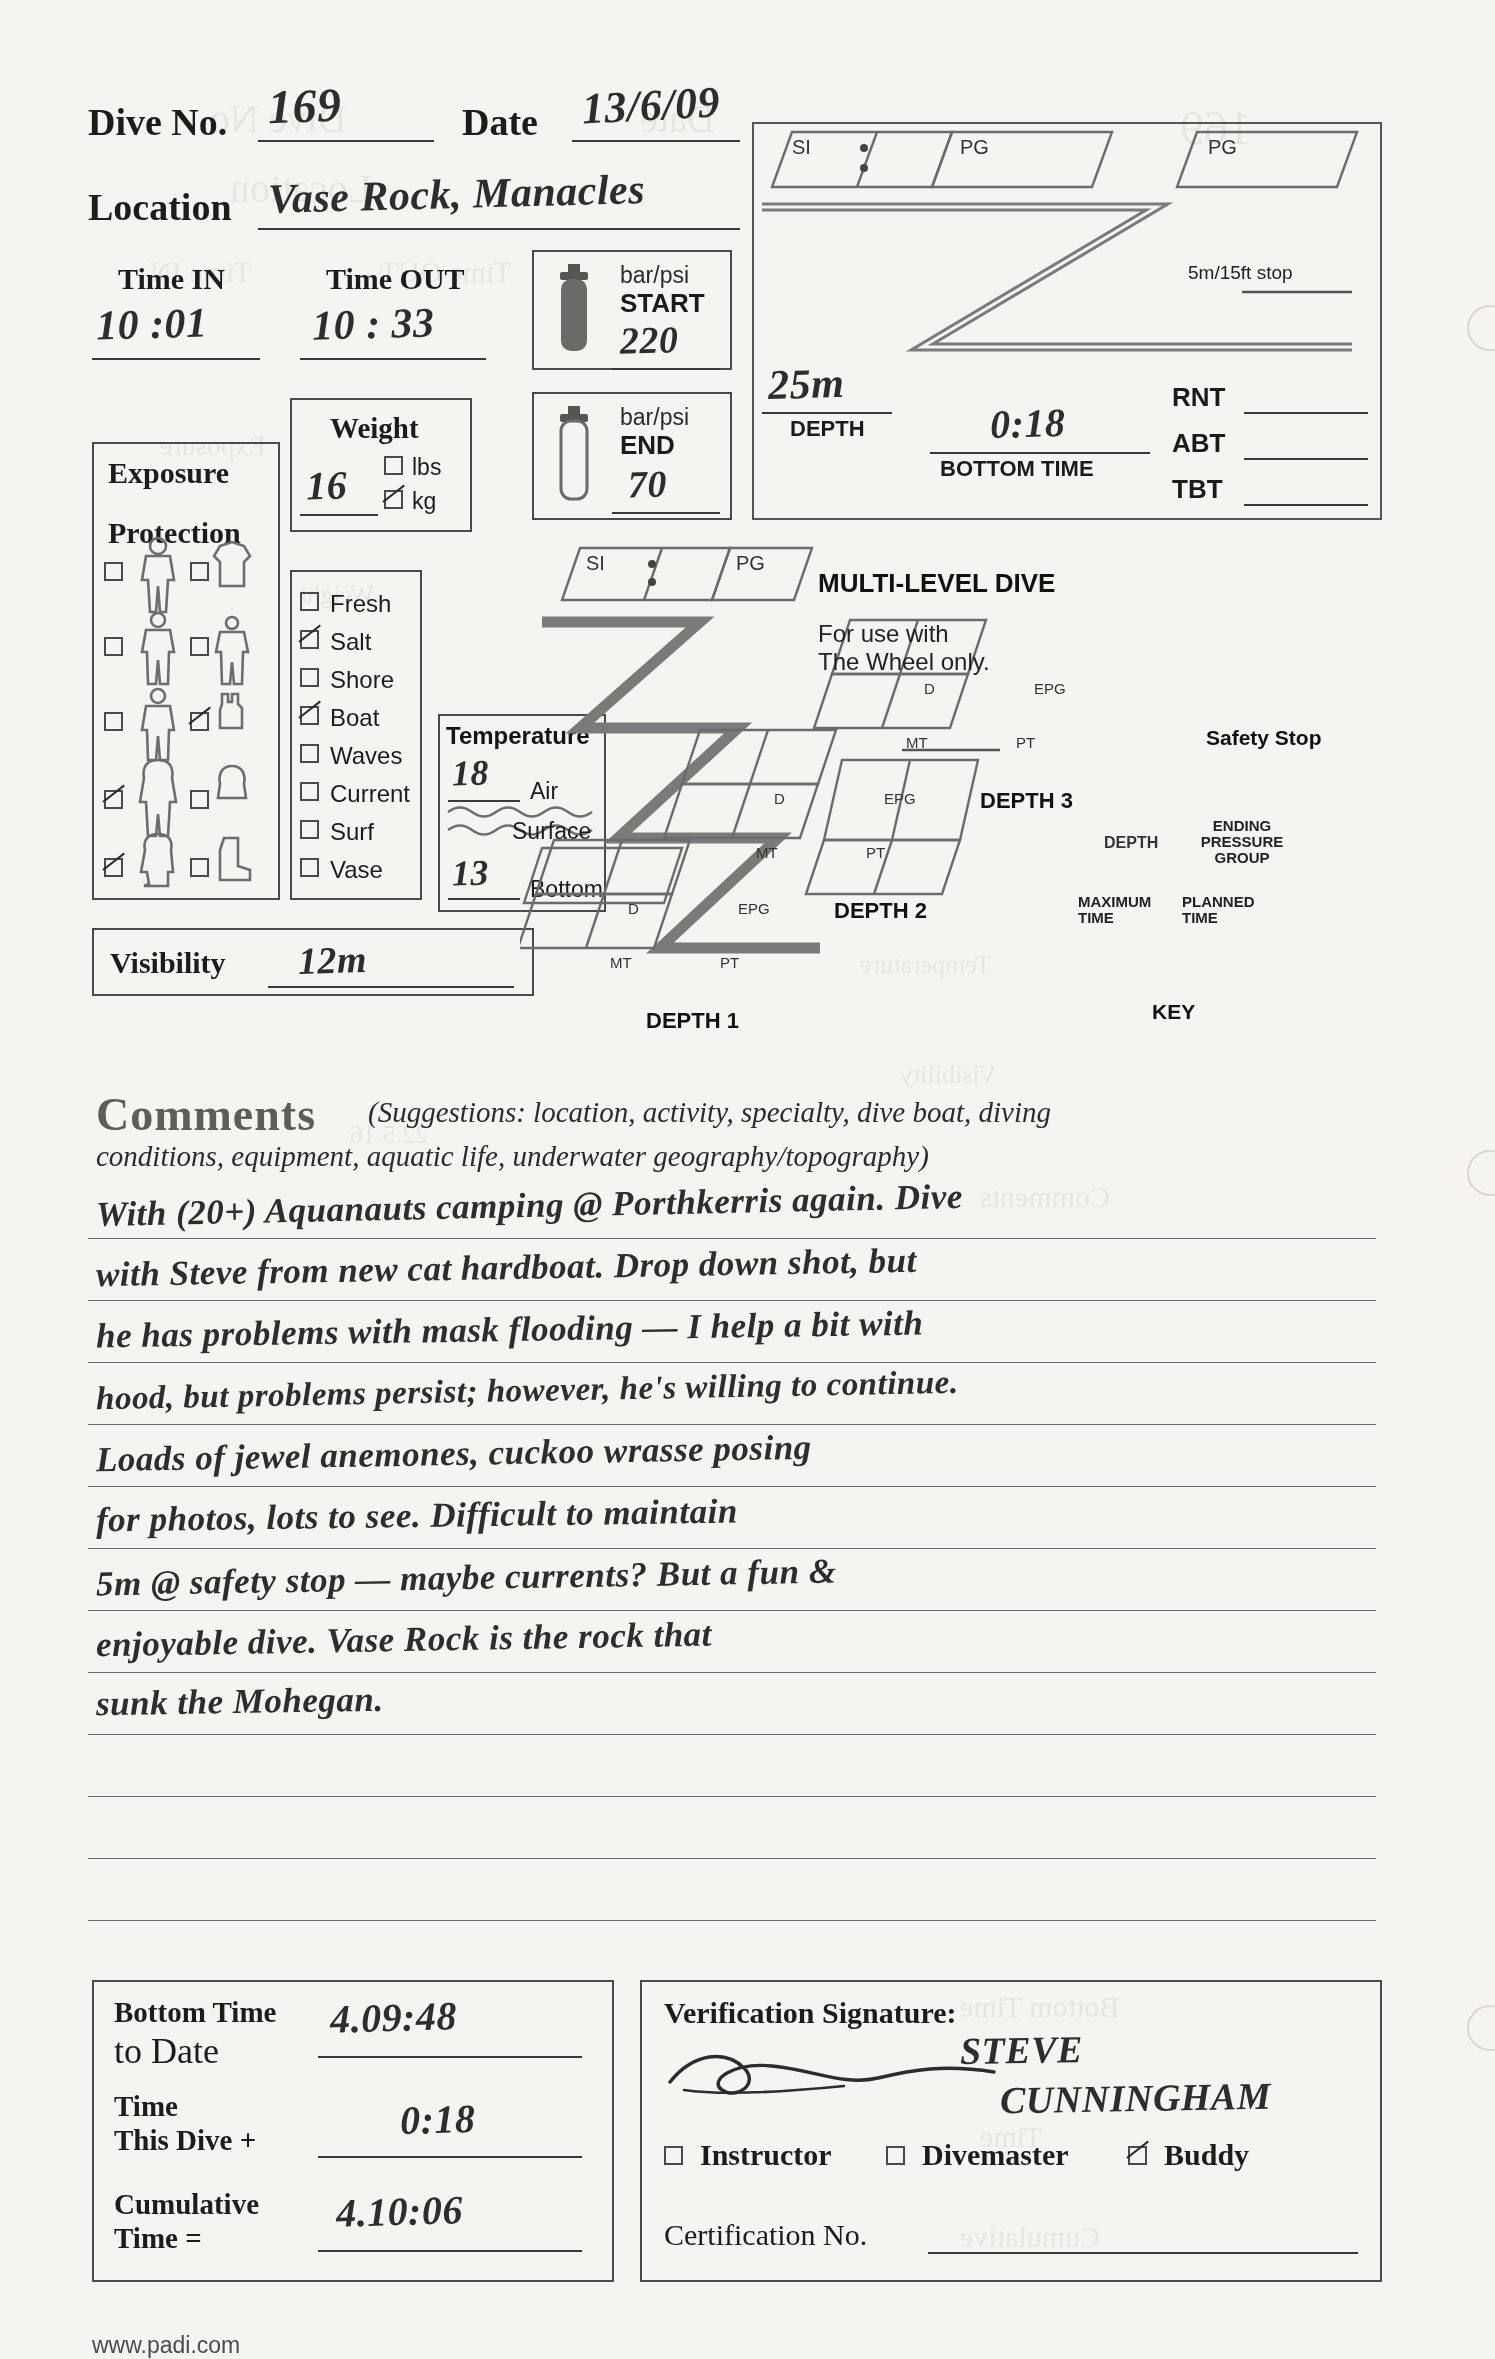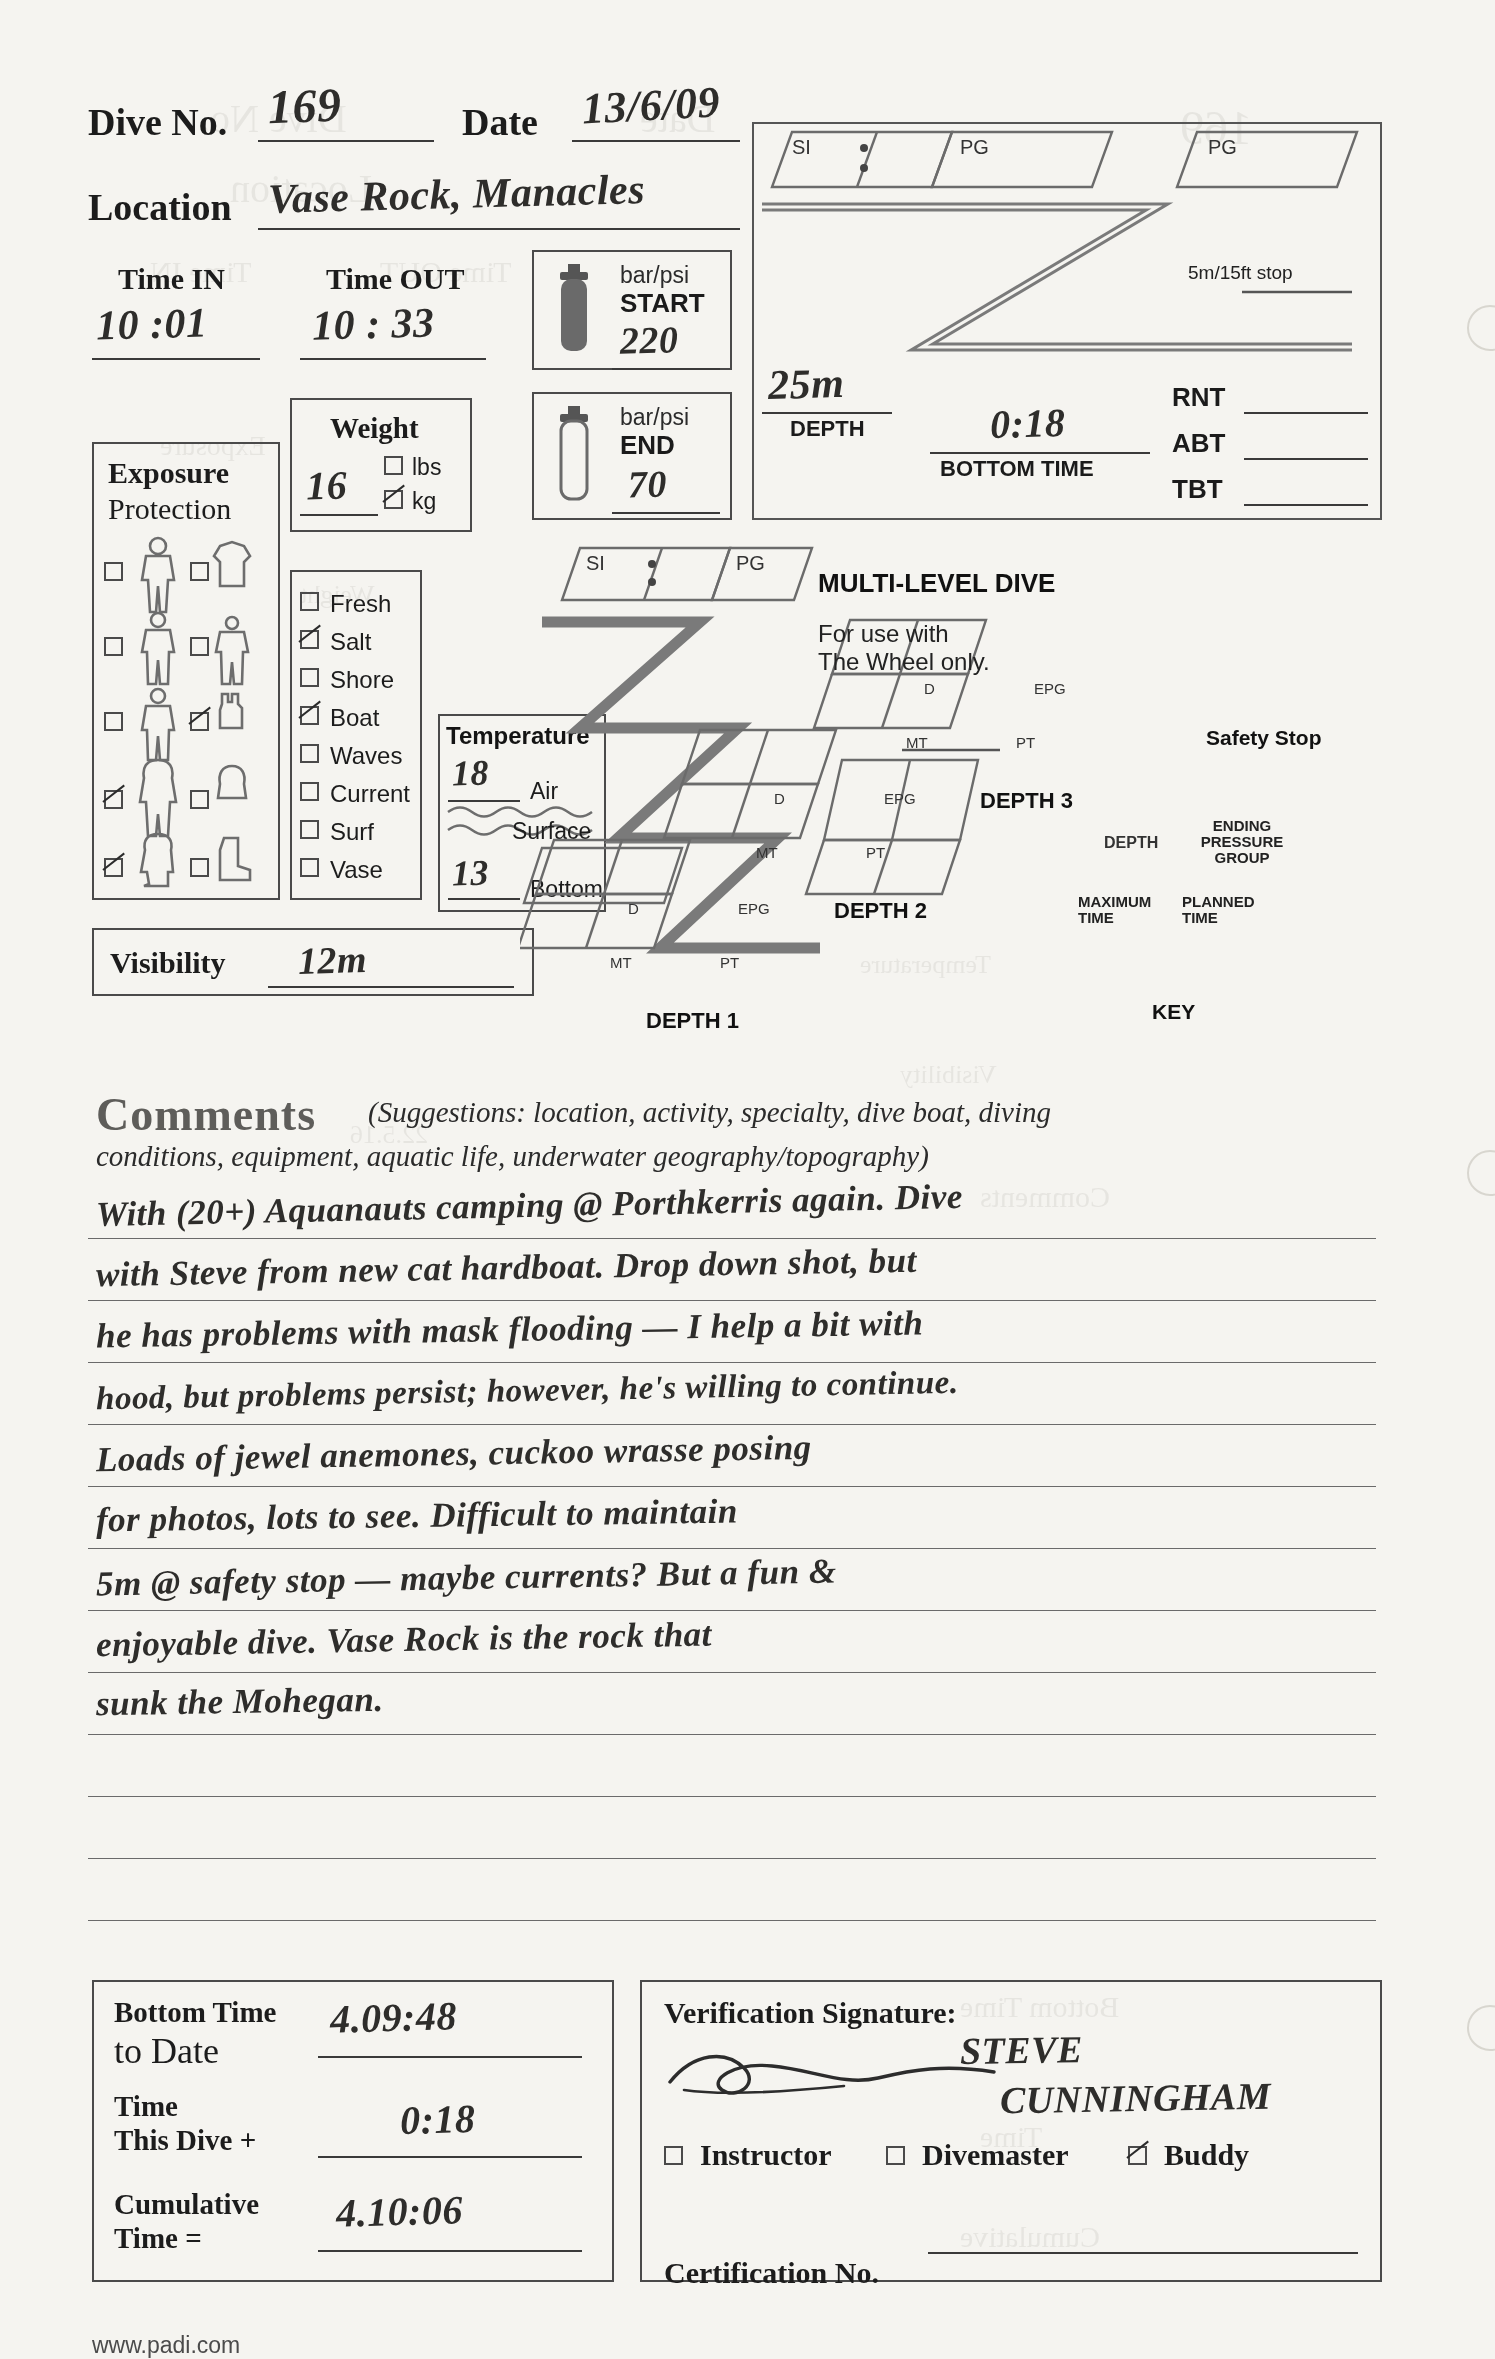--- a/index.html
+++ b/index.html
@@ -197,21 +197,21 @@
     <div class="ul" style="left:1244px; top:412px; width:124px;"></div>
 
     <div class="sans" style="position:absolute; left:1172px; top:428px; font-size:26px; font-weight:bold; color:#1b1b1b;">ABT</div>
     <div class="ul" style="left:1244px; top:458px; width:124px;"></div>
 
     <div class="sans" style="position:absolute; left:1172px; top:474px; font-size:26px; font-weight:bold; color:#1b1b1b;">TBT</div>
     <div class="ul" style="left:1244px; top:504px; width:124px;"></div>
 
     <div class="box" style="left:92px; top:442px; width:188px; height:458px;"></div>
     <div class="lbl" style="position:absolute; left:108px; top:456px; font-size:30px; font-weight:bold;">Exposure</div>
-    <div class="lbl" style="position:absolute; left:108px; top:492px; font-size:30px; font-weight:normal;">Protection</div>
+    <div class="lbl" style="position:absolute; left:108px; top:516px; font-size:30px; font-weight:bold;">Protection</div>
 
     <svg style="position:absolute; left:110px; top:536px;" width="162" height="356" viewBox="0 0 162 356">
       <g fill="none" stroke="#6d6d6d" stroke-width="2.6">
 
         <g transform="translate(30,0)">
           <circle cx="18" cy="10" r="8"></circle>
           <path d="M 6 20 L 30 20 L 34 44 L 28 44 L 26 76 L 20 76 L 18 50 L 16 76 L 10 76 L 8 44 L 2 44 Z"></path>
         </g>
         <g transform="translate(106,4)">
           <path d="M 4 6 L 16 2 L 28 6 L 34 16 L 28 22 L 28 46 L 4 46 L 4 22 L -2 16 Z"></path>
@@ -454,19 +454,19 @@
 
     <div class="cb" style="left:664px; top:2146px;"></div>
     <div class="lbl" style="position:absolute; left:700px; top:2138px; font-size:30px; font-weight:bold;">Instructor</div>
 
     <div class="cb" style="left:886px; top:2146px;"></div>
     <div class="lbl" style="position:absolute; left:922px; top:2138px; font-size:30px; font-weight:bold;">Divemaster</div>
 
     <div class="cb checked" style="left:1128px; top:2146px;"></div>
     <div class="lbl" style="position:absolute; left:1164px; top:2138px; font-size:30px; font-weight:bold;">Buddy</div>
 
-    <div class="lbl" style="position:absolute; left:664px; top:2218px; font-size:30px; font-weight:bold;margin-top:38px;">Certification No.</div>
+    <div class="lbl" style="position:absolute; left:664px; top:2218px; font-size:30px; font-weight:normal;">Certification No.</div>
     <div class="ul" style="left:928px; top:2252px; width:430px;"></div>
 
     <div style="position:absolute; left:92px; top:2304px; font-family:'Liberation Sans',sans-serif; font-size:23px; color:#4b4b4b;margin-top:28px;">www.padi.com</div>
 
   </div>
 </div>
 
 </body></html>

